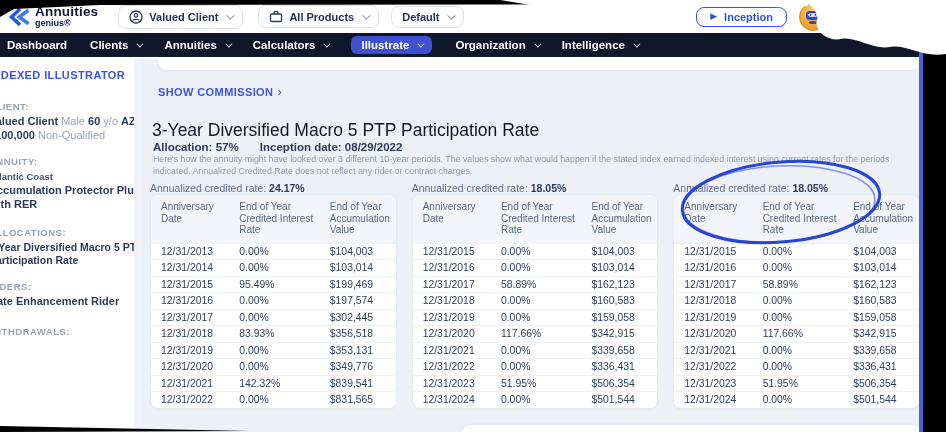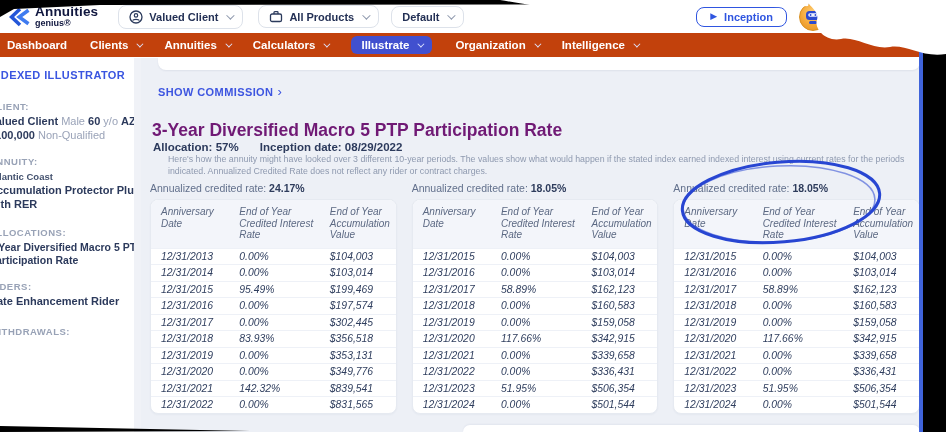--- a/index.html
+++ b/index.html
@@ -24,21 +24,21 @@
           border-bottom:1.6px solid currentColor; transform:rotate(45deg) translateY(-2px); margin-left:2px; }
   .tb-chev { color:#8b96ab; }
   .tutorial-btn { display:flex; align-items:center; gap:7px; border:1.5px solid #2f55e0; color:#2f55e0;
                   border-radius:8px; padding:3px 13px; font-size:11px; font-weight:700; background:#fff; }
   .play-glyph { font-size:9px; line-height:1; }
   .badge { width:28px; height:28px; border-radius:50%;
            background:radial-gradient(circle at 50% 35%, #ffd27a 0%, #f5a838 55%, #e08f1f 100%);
            border:1px solid #d98f1e; display:flex; align-items:center; justify-content:center; }
 
   
-  .nav { position:absolute; left:0; top:33px; width:100%; height:24px; background:#c2410c;
+  .nav { position:absolute; left:0; top:33px; width:100%; height:24px; background:#0f172a;
          display:flex; align-items:center; gap:23px; padding:0 0 0 7px; }
   .nav-item { display:flex; align-items:center; gap:6px; color:#fff; font-size:11.5px; font-weight:700; }
   .nav-item .chev { width:5px; height:5px; border-color:#dfe4ff; }
   .nav-item.active { background:#4150cf; border-radius:6px; padding:3px 10px; }
 
   
   .sidebar { position:absolute; left:0; top:58px; width:141px; height:374px; background:#fff; overflow:hidden; }
   .sidebar-strip { position:absolute; right:0; top:0; bottom:0; width:7px; background:#f0f2f7; }
   .sb-inner { margin-left:-11px; padding-top:11px; white-space:nowrap; }
   .sb-title { font-size:11px; font-weight:800; color:#3a55e0; letter-spacing:.4px; }
@@ -53,34 +53,34 @@
 
   
   .content { position:absolute; left:141px; top:58px; width:782px; height:374px; background:#edf0f6; }
   .card-remnant-top { position:absolute; left:17px; top:0; width:762px; height:12px; background:#fff;
                       border-radius:0 0 8px 8px; box-shadow:0 1px 2px rgba(25,45,90,.07); }
   .card-remnant-bottom { position:absolute; left:322px; top:367px; width:457px; height:7px; background:#fff;
                          border-radius:8px 8px 0 0; box-shadow:0 -1px 2px rgba(25,45,90,.05); }
   .show-commission { position:absolute; left:17px; top:27px; display:flex; align-items:center; gap:4px;
                      font-size:11px; font-weight:800; letter-spacing:.4px; color:#3d55e0; }
   .sc-chev { font-size:13px; font-weight:400; line-height:1; }
-  .page-title { position:absolute; left:11px; top:62px; font-size:17.5px; font-weight:700; color:#701a75; }
+  .page-title { position:absolute; left:11px; top:62px; font-size:17.5px; font-weight:400; color:#0f172a; }
   .alloc-row { position:absolute; left:12px; top:83px; font-size:11.5px; color:#2c3a5c; }
   .alloc-label, .incep-label { font-weight:600; }
   .alloc-value, .incep-value { font-weight:800; }
   .incep-label { margin-left:18px; }
   .description { position:absolute; left:12px; top:96px; width:766px; font-size:8.8px; line-height:11.5px;
-                 color:#8e99af;margin-left:15px; }
+                 color:#8e99af; }
   .columns { position:absolute; left:9px; top:121px; width:770px; display:flex; gap:15px; }
   .period-col { flex:1; min-width:0; }
   .period-name { font-size:11.5px; font-weight:800; letter-spacing:.2px; }
   .rate-line { margin-top:3px; font-size:10.5px; color:#62708c; }
   .rate-value { font-weight:700; color:#2e3c5c; }
-  .ptable { margin-top:5px; background:#fff; border:1px solid #e6eaf1; border-radius:8px; overflow:hidden;
-            box-shadow:0 1px 2px rgba(25,45,90,.04);font-style:italic; }
+  .ptable { background:#fff; border:1px solid #e6eaf1; border-radius:8px; overflow:hidden;
+            box-shadow:0 1px 2px rgba(25,45,90,.04); }
   .thead { display:grid; grid-template-columns:32% 37% 31%; background:#f3f5fa; padding:6px 0 7px 0; }
   .th { font-size:10px; line-height:11.5px; color:#5c6983; padding-left:10px; padding-right:4px; }
   .tr { display:grid; grid-template-columns:32% 37% 31%; height:16.5px; align-items:center;
         border-top:1px solid #eef1f7; }
   .td { font-size:10.4px; color:#2f3e5e; padding-left:10px; white-space:nowrap; }
 
   
   .edge-svg { position:absolute; left:0; top:0; width:946px; height:432px; pointer-events:none; z-index:40; }
   .annotation-svg { position:absolute; left:0; top:0; width:946px; height:432px; pointer-events:none; z-index:30; }
   .right-blue-line { position:absolute; left:919px; top:0; width:4px; height:432px; background:#3f63da; z-index:20; }

